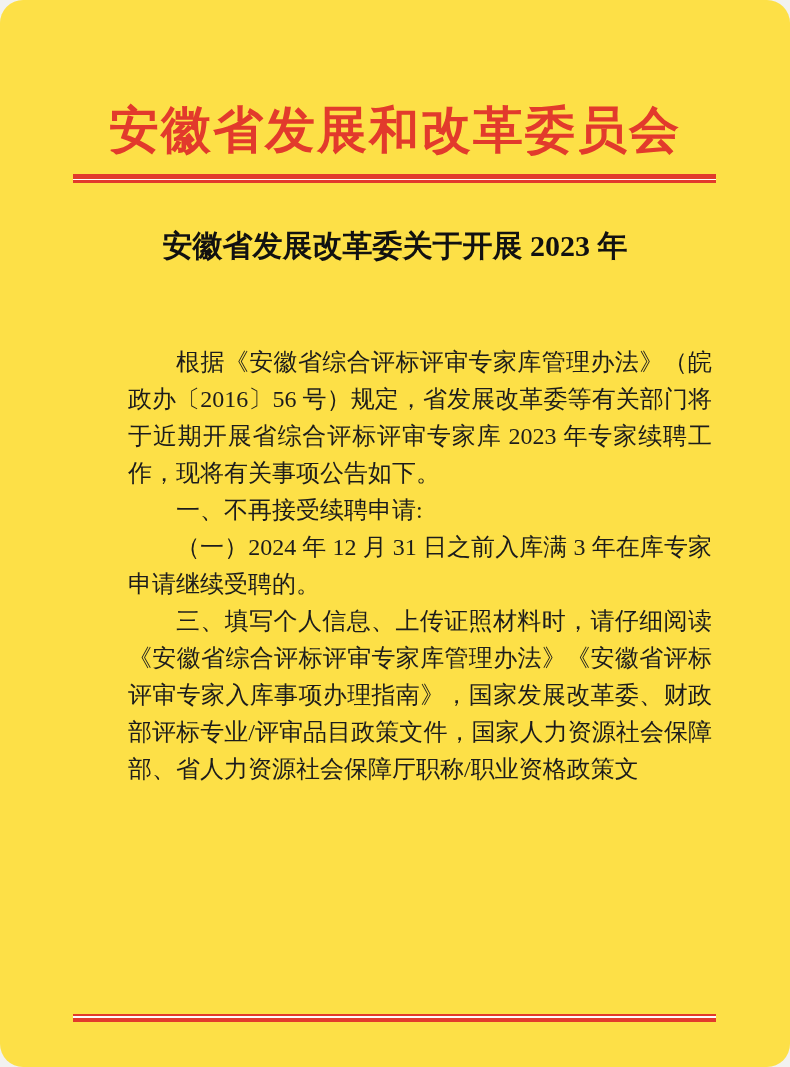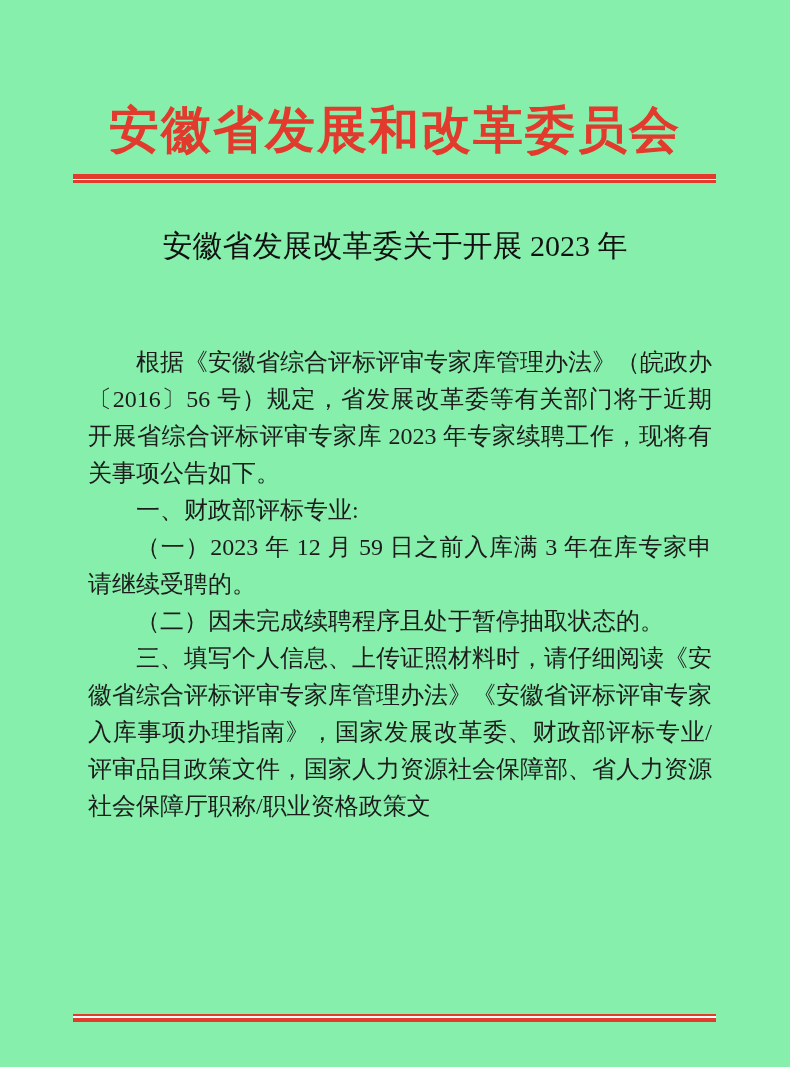--- a/index.html
+++ b/index.html
@@ -6,22 +6,23 @@
   * { margin: 0; padding: 0; box-sizing: border-box; }
   html, body { width: 790px; }
   body {
     font-family: "Liberation Serif", "DejaVu Serif", serif;
     background: #f2f2f0;
   }
   .page {
     position: relative;
     width: 790px;
     height: 1067px;
-    background: #86efac;
+    background: #fde047;
     overflow: hidden;
+    border-radius: 23px;
   }
   .letterhead {
     position: absolute;
     top: 94px;
     left: 0;
     width: 100%;
     text-align: center;
     color: var(--red);
     font-size: 50px;
     font-weight: bold;
@@ -38,38 +39,39 @@
     background: linear-gradient(to bottom,
       var(--red) 0 52%, #fdfdfb 52% 68%, var(--red) 68% 100%);
   }
   .doc-title {
     position: absolute;
     top: 226px;
     left: 0;
     width: 100%;
     text-align: center;
     color: #111;
-    font-weight: normal;
+    font-weight: bold;
     font-size: 30px;
     line-height: 40px;
   }
   .body-text {
     position: absolute;
     top: 344px;
     left: 88px;
     width: 624px;
     color: var(--ink);
     font-size: 24px;
     line-height: 37px;
     text-align: justify;
     text-justify: inter-ideograph;
   }
   .body-text p {
     text-indent: 2em;
     word-break: break-all;
+    margin-left: 40px;
   }
   .rule-bottom {
     position: absolute;
     top: 1014px;
     left: 73px;
     width: 643px;
     height: 8px;
     background: linear-gradient(to bottom,
       var(--red) 0 28%, #fdfdfb 28% 46%, var(--red) 46% 100%);
   }
@@ -82,21 +84,20 @@
   <div class="letterhead">安徽省发展和改革委员会</div>
 
   <div class="rule-top"></div>
 
   <div class="doc-title">
     <div>安徽省发展改革委关于开展 2023 年</div>
   </div>
 
   <div class="body-text">
     <p>根据《安徽省综合评标评审专家库管理办法》（皖政办〔2016〕56 号）规定，省发展改革委等有关部门将于近期开展省综合评标评审专家库 2023 年专家续聘工作，现将有关事项公告如下。</p>
-    <p>一、财政部评标专业:</p>
-    <p>（一）2023 年 12 月 59 日之前入库满 3 年在库专家申请继续受聘的。</p>
-    <p>（二）因未完成续聘程序且处于暂停抽取状态的。</p>
+    <p>一、不再接受续聘申请:</p>
+    <p>（一）2024 年 12 月 31 日之前入库满 3 年在库专家申请继续受聘的。</p>
     <p>三、填写个人信息、上传证照材料时，请仔细阅读《安徽省综合评标评审专家库管理办法》《安徽省评标评审专家入库事项办理指南》，国家发展改革委、财政部评标专业/评审品目政策文件，国家人力资源社会保障部、省人力资源社会保障厅职称/职业资格政策文</p>
   </div>
 
   <div class="rule-bottom"></div>
 
 </div>
 
 </body></html>

